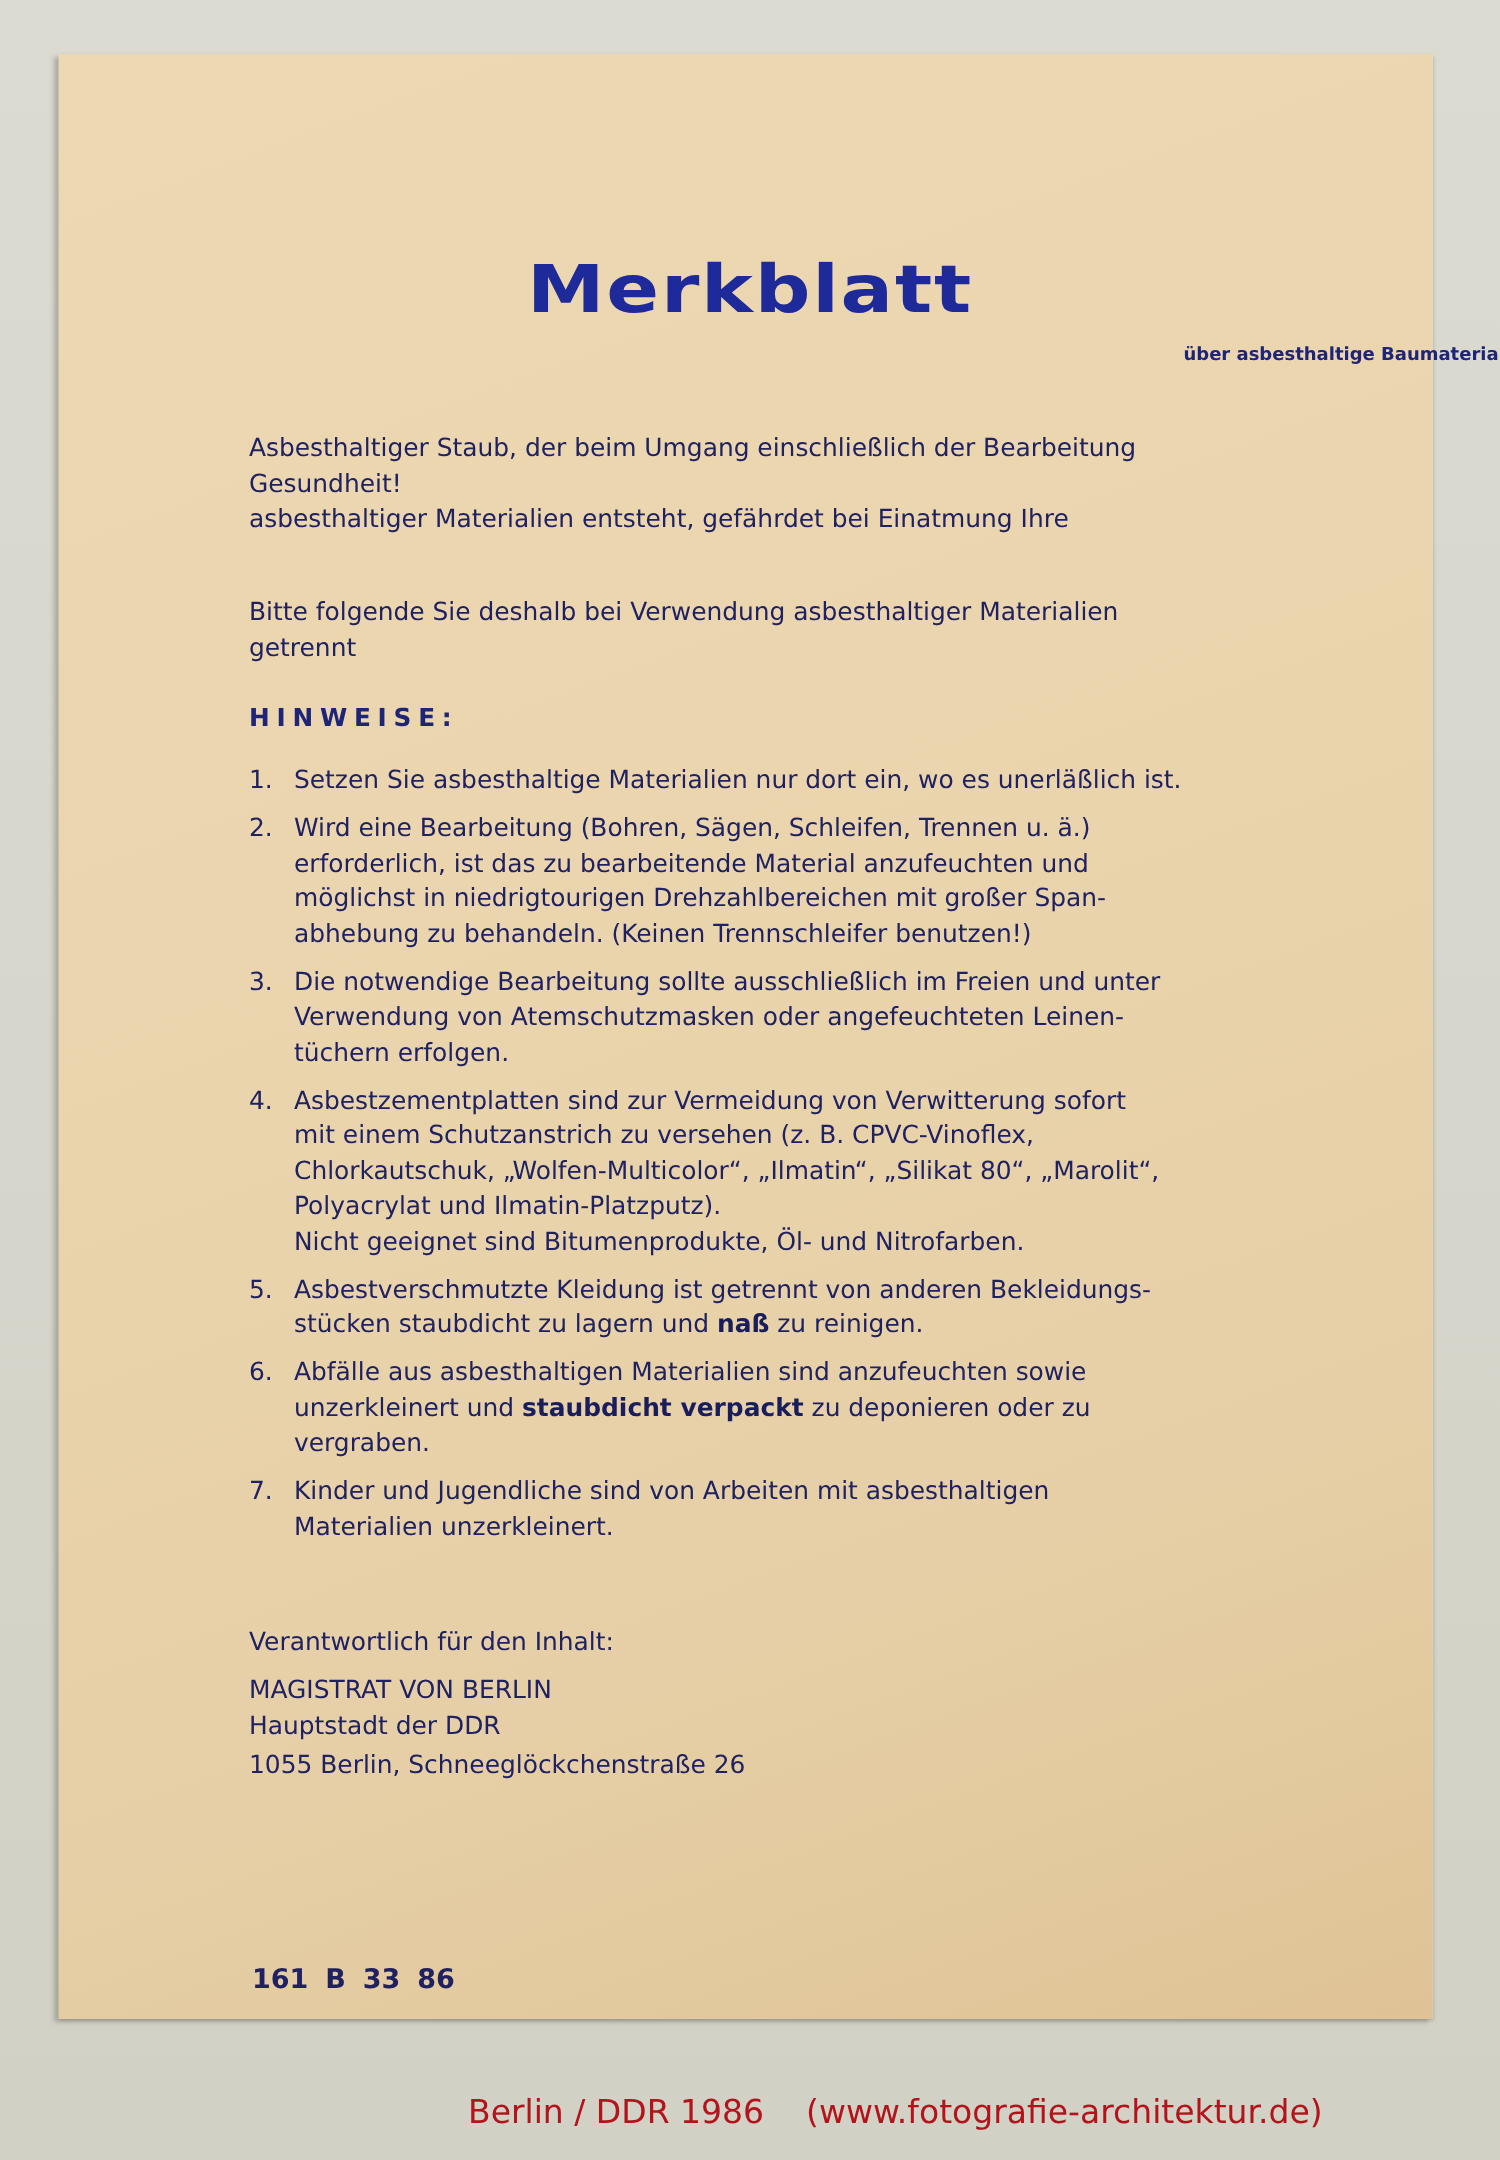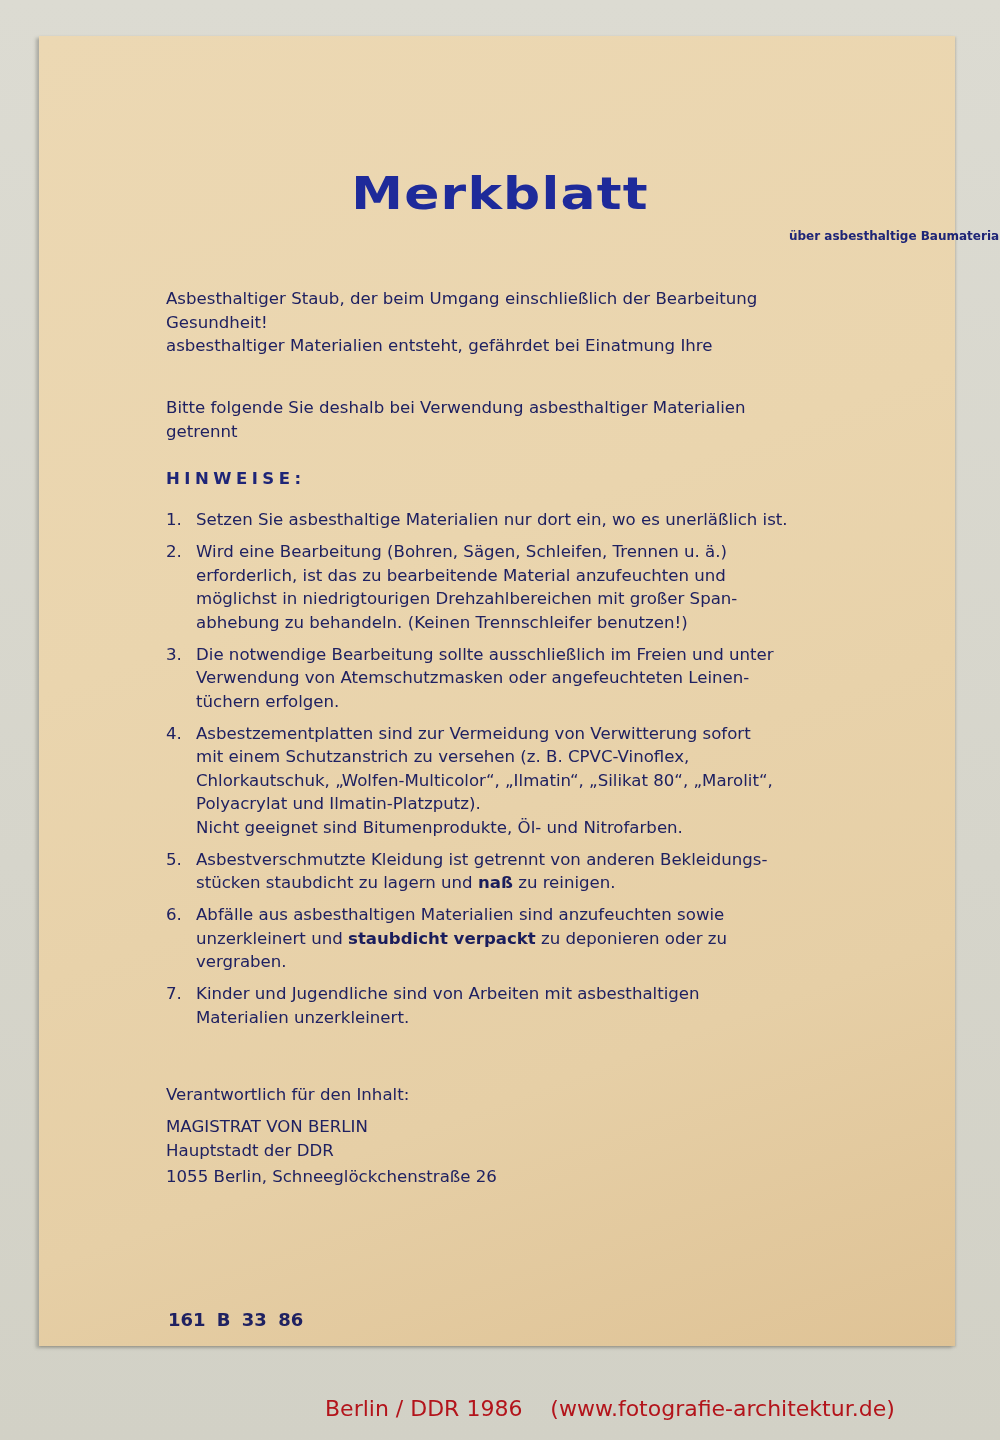--- a/index.html
+++ b/index.html
@@ -46,21 +46,21 @@
   .item .txt span.line { display:block; white-space:nowrap; }
   b { font-weight:bold; color:#1a1d5c; }
   .resp { position:absolute; left:166px; top:1052px;margin-top:33px; }
   .resp div { font-family:"DejaVu Sans", sans-serif; font-size:16.6px; color:#1f2161; white-space:nowrap; }
   .code {
     position:absolute; left:168px; top:1309px;
     font-family:"DejaVu Sans", sans-serif; font-weight:bold;
     font-size:18px; word-spacing:5px; color:#1f2161;
   }
   .caption {
-    position:absolute; left:325px; top:1396px;
+    position:absolute; left:312px; top:1396px;
     font-family:"DejaVu Sans", sans-serif; font-size:22px; color:#b3141b;
     white-space:pre;
     text-align:right;
   }
 </style>
 </head>
 <body>
 
 <div class="paper">
 </div>

